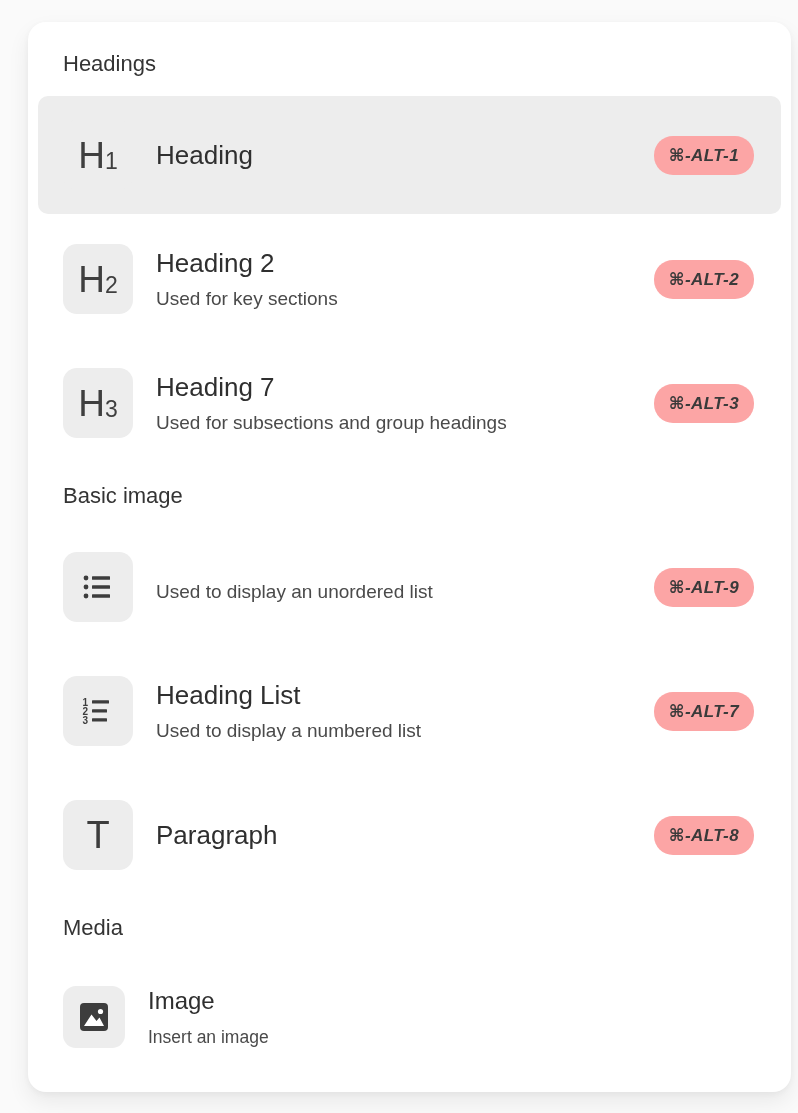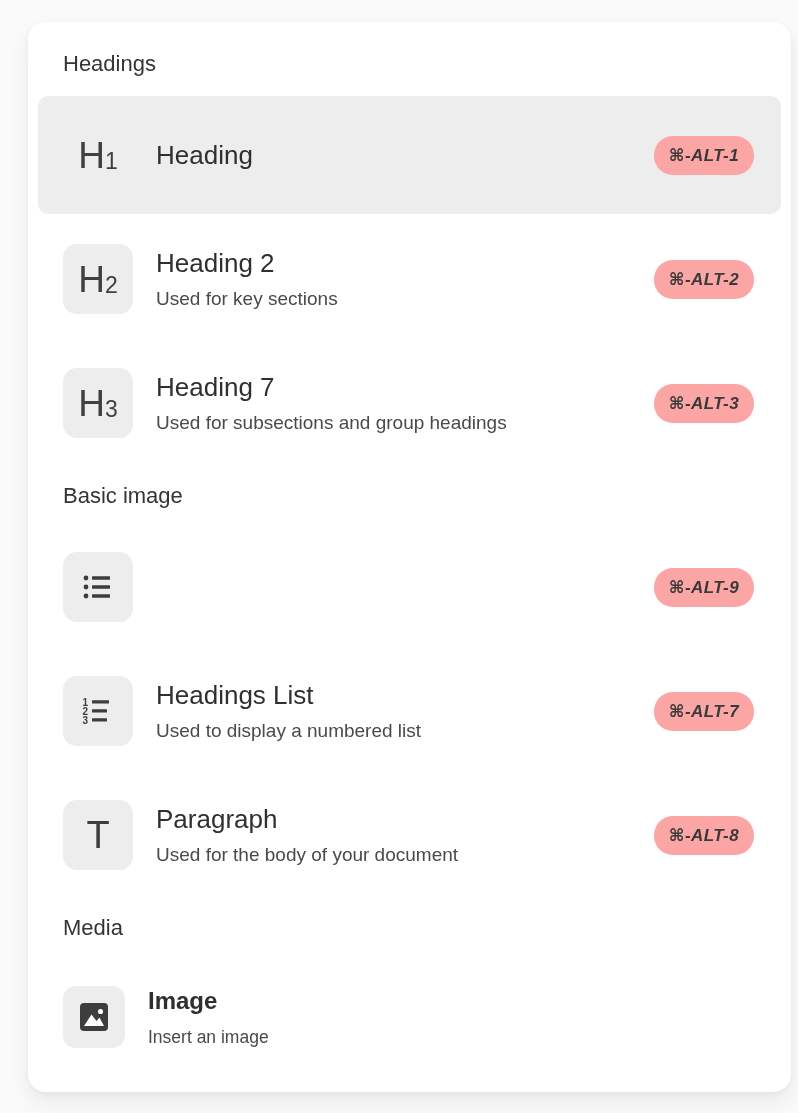--- a/index.html
+++ b/index.html
@@ -48,21 +48,21 @@
     padding:9px 15px;
     font-style:italic;
   }
   .badge-text{
     font-size:17px;font-weight:bold;color:#3a3a3a;letter-spacing:0.4px;white-space:nowrap;
   }
   
   .row.compact{padding-top:26px;padding-bottom:24px;}
   .row.compact .icon-box{width:62px;height:62px;flex:0 0 62px;border-radius:13px;}
   .row.compact .texts{margin-left:23px;}
-  .row.compact .title{font-size:24px;line-height:28px;font-weight:bold;}
+  .row.compact .title{font-size:24px;line-height:28px;}
   .row.compact .desc{font-size:17.5px;line-height:21px;margin-top:12px;}
   svg{display:block;}
 </style>
 </head>
 <body>
 
 <div class="card" id="menu-root">
   <div class="section">
     <div class="section-label">Headings</div>
     <div class="rows">
@@ -123,53 +123,53 @@
             <svg width="38" height="38" viewBox="0 0 38 38" aria-hidden="true">
               <circle cx="7" cy="10" r="2.4" fill="#3d3d3d"></circle>
               <rect x="13" y="8.3" width="18" height="3.4" rx="0.5" fill="#3d3d3d"></rect>
               <circle cx="7" cy="19" r="2.4" fill="#3d3d3d"></circle>
               <rect x="13" y="17.3" width="18" height="3.4" rx="0.5" fill="#3d3d3d"></rect>
               <circle cx="7" cy="28" r="2.4" fill="#3d3d3d"></circle>
               <rect x="13" y="26.3" width="18" height="3.4" rx="0.5" fill="#3d3d3d"></rect>
             </svg>
           </div>
     <div class="texts">
+      <div class="desc">Used to display an unordered list</div>
     </div>
     <div class="badge">
       <span class="badge-text">⌘-ALT-9</span>
     </div>
   </div>
 
   <div class="row">
     <div class="icon-box">
             <svg width="38" height="38" viewBox="0 0 38 38" aria-hidden="true">
               <text x="9" y="13.5" text-anchor="end" font-size="10" font-weight="bold" fill="#3d3d3d" font-family="Liberation Sans,DejaVu Sans,sans-serif">1</text>
               <rect x="13" y="8.3" width="17" height="3.2" rx="0.5" fill="#3d3d3d"></rect>
               <text x="9" y="22.5" text-anchor="end" font-size="10" font-weight="bold" fill="#3d3d3d" font-family="Liberation Sans,DejaVu Sans,sans-serif">2</text>
               <rect x="13" y="17.3" width="15" height="3.2" rx="0.5" fill="#3d3d3d"></rect>
               <text x="9" y="31.5" text-anchor="end" font-size="10" font-weight="bold" fill="#3d3d3d" font-family="Liberation Sans,DejaVu Sans,sans-serif">3</text>
               <rect x="13" y="26.3" width="15" height="3.2" rx="0.5" fill="#3d3d3d"></rect>
             </svg>
           </div>
     <div class="texts">
-      <div class="title">Headings List</div>
+      <div class="title">Heading List</div>
       <div class="desc">Used to display a numbered list</div>
     </div>
     <div class="badge">
       <span class="badge-text">⌘-ALT-7</span>
     </div>
   </div>
 
   <div class="row">
     <div class="icon-box">
             <span class="t-letter">T</span>
           </div>
     <div class="texts">
       <div class="title">Paragraph</div>
-      <div class="desc">Used for the body of your document</div>
     </div>
     <div class="badge">
       <span class="badge-text">⌘-ALT-8</span>
     </div>
   </div>
 </div>
   </div>
 
   <div class="section">
     <div class="section-label">Media</div>

